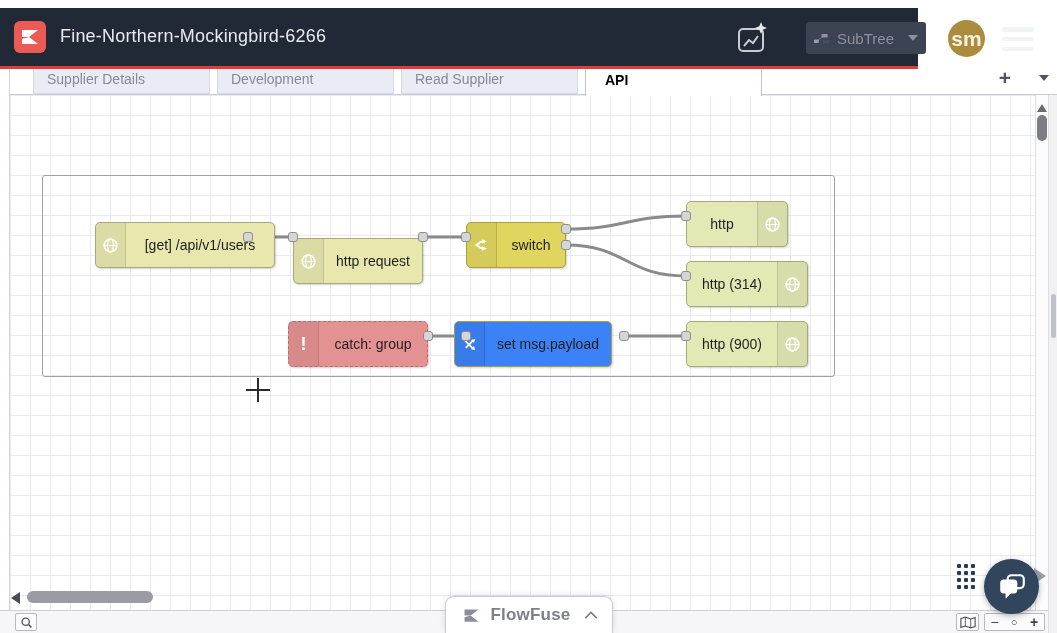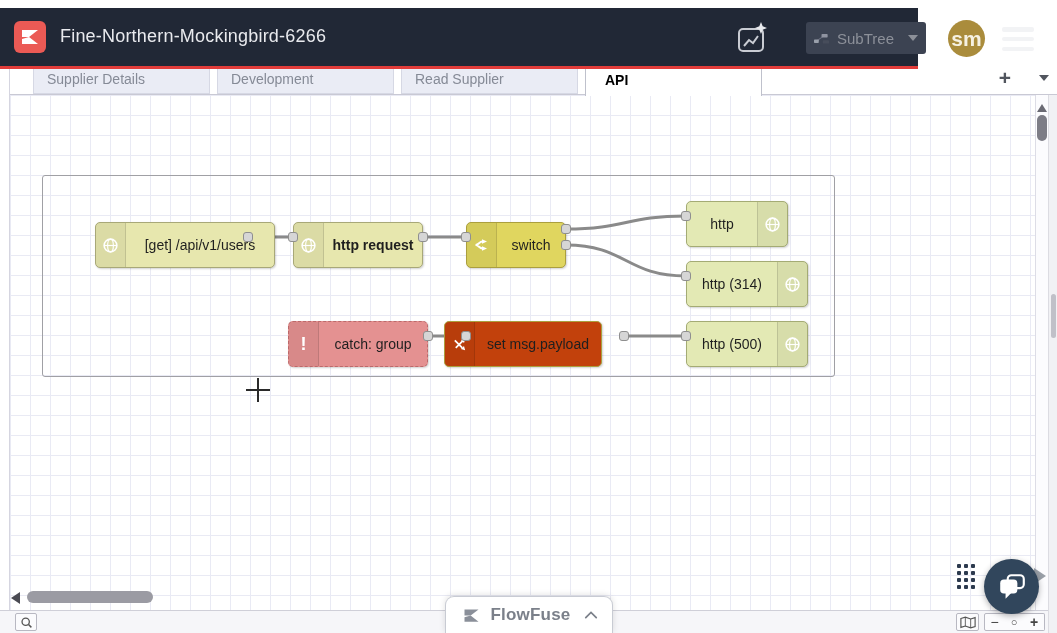--- a/index.html
+++ b/index.html
@@ -101,21 +101,21 @@
         <div class="iconstrip left">
           <svg width="17" height="17" viewBox="0 0 16 16">
             <circle cx="8" cy="8" r="6" fill="none" stroke="#fff" stroke-width="1.5"></circle>
             <ellipse cx="8" cy="8" rx="2.7" ry="6" fill="none" stroke="#fff" stroke-width="1.1"></ellipse>
             <line x1="2" y1="8" x2="14" y2="8" stroke="#fff" stroke-width="1.1"></line>
           </svg>
         </div>
         <span class="lbl">[get] /api/v1/users</span>
       </div>
       <div class="port" style="left: 243px; top: 232px;"></div>
-      <div class="node" style="left: 293px; top: 222px; width: 130px; background: rgb(231, 231, 174); border-color: rgb(168, 168, 120); font-weight: bold;">
+      <div class="node" style="left: 293px; top: 238px; width: 130px; background: rgb(231, 231, 174); border-color: rgb(168, 168, 120);">
         <div class="iconstrip left">
           <svg width="17" height="17" viewBox="0 0 16 16">
             <circle cx="8" cy="8" r="6" fill="none" stroke="#fff" stroke-width="1.5"></circle>
             <ellipse cx="8" cy="8" rx="2.7" ry="6" fill="none" stroke="#fff" stroke-width="1.1"></ellipse>
             <line x1="2" y1="8" x2="14" y2="8" stroke="#fff" stroke-width="1.1"></line>
           </svg>
         </div>
         <span class="lbl">http request</span>
       </div>
       <div class="port" style="left: 288px; top: 232px;"></div>
@@ -155,42 +155,42 @@
         <span class="lbl">http (314)</span>
       </div>
       <div class="port" style="left: 681px; top: 271px;"></div>
       <div class="node dashed" style="left: 288px; top: 321px; width: 140px; background: rgb(228, 145, 145); border-color: rgb(187, 106, 106);">
         <div class="iconstrip left">
           <span style="color:#fff;font-weight:bold;font-size:18px;line-height:1;font-family:'Liberation Sans',sans-serif">!</span>
         </div>
         <span class="lbl">catch: group</span>
       </div>
       <div class="port" style="left: 423px; top: 331px;"></div>
-      <div class="node" style="left: 444px; top: 321px; width: 158px; background: #c2410c; border-color: rgb(171, 159, 62);">
+      <div class="node" style="left: 454px; top: 321px; width: 158px; background: #3b82f6; border-color: rgb(171, 159, 62);">
         <div class="iconstrip left">
           <svg width="15" height="15" viewBox="0 0 16 16">
             <line x1="3" y1="3.5" x2="11" y2="11.5" stroke="#fff" stroke-width="1.9"></line>
             <line x1="12" y1="3.5" x2="4" y2="11.5" stroke="#fff" stroke-width="1.9"></line>
             <path d="M9.5,12.8 L14,14 L12.8,9.5 Z" fill="#fff"></path>
             <path d="M12.8,6.5 L14,2 L9.5,3.2 Z" fill="#fff"></path>
           </svg>
         </div>
         <span class="lbl">set msg.payload</span>
       </div>
       <div class="port" style="left: 461px; top: 331px;"></div>
       <div class="port" style="left: 619px; top: 331px;"></div>
       <div class="node" style="left: 686px; top: 321px; width: 122px; background: rgb(227, 233, 180); border-color: rgb(164, 171, 116);">
         <div class="iconstrip right">
           <svg width="17" height="17" viewBox="0 0 16 16">
             <circle cx="8" cy="8" r="6" fill="none" stroke="#fff" stroke-width="1.5"></circle>
             <ellipse cx="8" cy="8" rx="2.7" ry="6" fill="none" stroke="#fff" stroke-width="1.1"></ellipse>
             <line x1="2" y1="8" x2="14" y2="8" stroke="#fff" stroke-width="1.1"></line>
           </svg>
         </div>
-        <span class="lbl">http (500)</span>
+        <span class="lbl">http (900)</span>
       </div>
       <div class="port" style="left: 681px; top: 331px;"></div>
       <div class="xhair" style="left: 246px; top: 389.25px; width: 24px; height: 1.5px;"></div>
       <div class="xhair" style="left: 257.25px; top: 378px; width: 1.5px; height: 24px;"></div>
     </div>
 
   <div class="hdr">
     <div class="logo-box">
       <svg width="24" height="24" viewBox="0 0 24 24">
         <polygon points="4,5 20,5 11,12 4,12" fill="#fff"></polygon>

